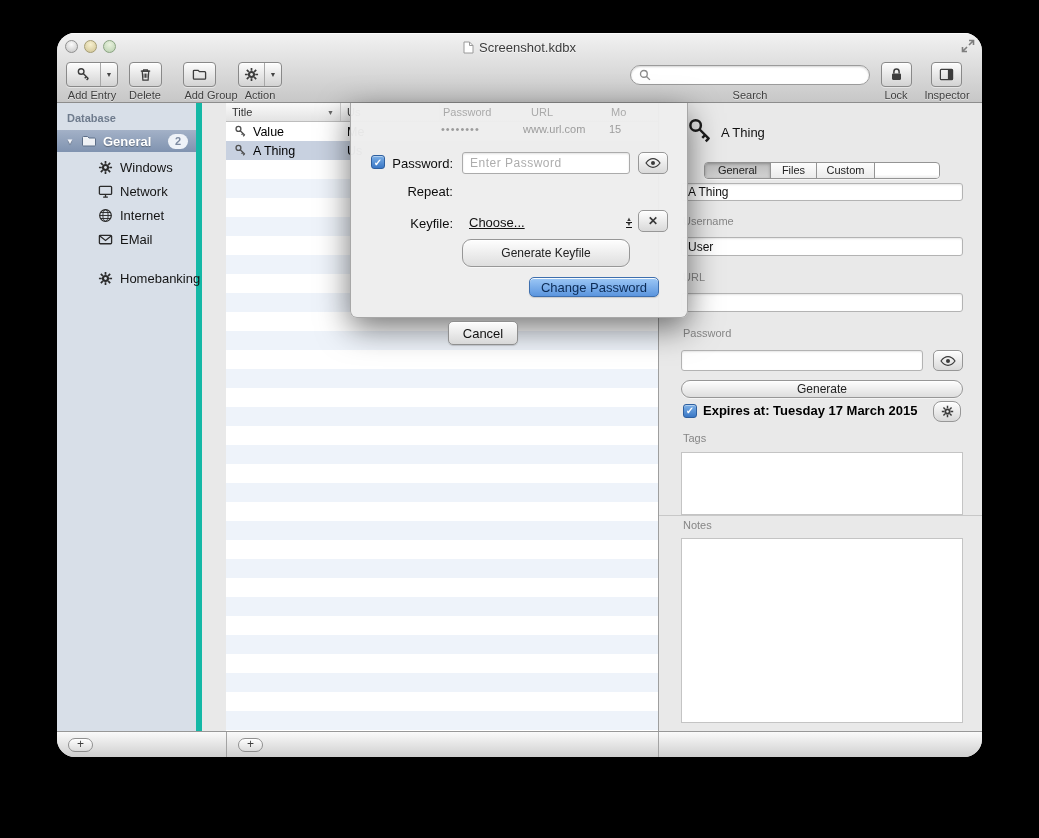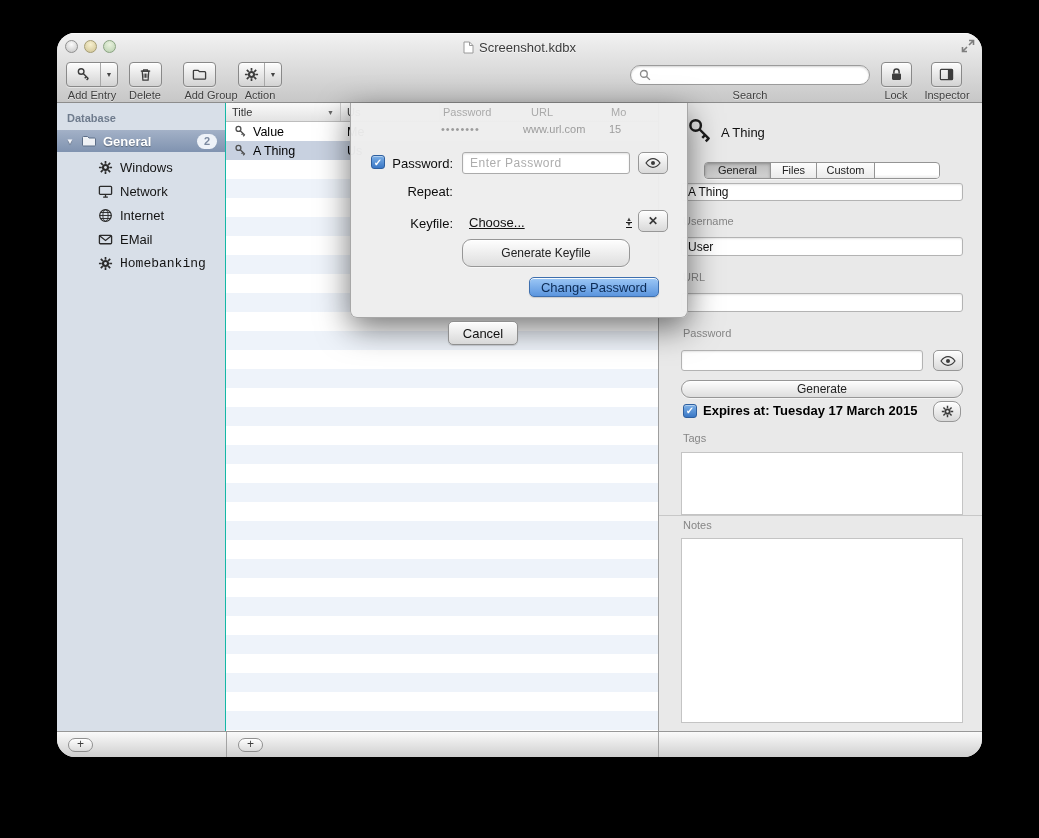--- a/index.html
+++ b/index.html
@@ -32,22 +32,22 @@
   .tbtn .seg.arrow { flex:0 0 17px; border-left:1px solid #a8a8a8; font-size:7px; color:#444; }
   .tlabel { position:absolute; top:56px; transform:translateX(-50%); font-size:11px; color:#3e3e3e;
     white-space:nowrap; text-shadow:0 1px 0 rgba(255,255,255,0.5); }
   .search-field { position:absolute; left:573px; top:32px; width:240px; height:20px;
     border-radius:10px; border:1px solid #9b9b9b; background:#fff;
     box-shadow:inset 0 1px 2px rgba(0,0,0,0.18); display:flex; align-items:center; padding:0 8px; gap:5px; }
   .search-field svg { flex:0 0 auto; color:#8b8b8b; }
   .search-field input { border:none; outline:none; background:transparent; flex:1; font-size:12px; color:#222; }
 
   
-  .sidebar { position:absolute; left:0; top:70px; width:169px; bottom:26px;
-    background:#d8dfe8; border-right:1px solid #14b8a6; }
+  .sidebar { position:absolute; left:0; top:70px; width:145px; bottom:26px;
+    background:#d8dfe8; border-right:6px solid #14b8a6; }
   .sb-header { position:absolute; left:10px; top:9px; font-size:11px; font-weight:bold; color:#6e7b8d; }
   .group-row { position:absolute; left:0; right:0; top:27px; height:22px;
     background:linear-gradient(#a3b1c7,#8093b0); display:flex; align-items:center;
     color:#fff; font-weight:bold; font-size:13px; text-shadow:0 1px 1px rgba(0,0,0,0.35); }
   .group-row .disc { position:absolute; left:9px; font-size:8px; color:#f2f5fa; }
   .group-row .folder { position:absolute; left:24px; width:16px; height:16px; color:#e9eef6; }
   .group-row .glabel { position:absolute; left:46px; }
   .group-row .badge { position:absolute; right:8px; height:15px; line-height:15px; padding:0 7px;
     background:#eef2f8; color:#7b89a0; border-radius:8px; font-size:11px; font-weight:bold; text-shadow:none; }
   .side-item { position:absolute; left:0; right:0; height:24px; display:flex; align-items:center;
@@ -273,21 +273,21 @@
           </svg>
         <span>Internet</span>
       </div>
       <div class="side-item" style="top:124px;">
         <svg viewBox="0 0 16 16" fill="none" stroke="currentColor">
             <rect x="1.5" y="3.5" width="13" height="9" rx="1" stroke-width="1.4"></rect>
             <path d="M2 4.2l6 4.8 6-4.8" stroke-width="1.3"></path>
           </svg>
         <span>EMail</span>
       </div>
-      <div class="side-item" style="top:148px;font-family:Liberation Mono, monospace;">
+      <div class="side-item" style="top:163px;">
         <svg viewBox="0 0 16 16">
             <g stroke="currentColor" stroke-width="1.8">
               <path d="M8 1v3M8 12v3M1 8h3M12 8h3M3 3l2.1 2.1M10.9 10.9 13 13M13 3l-2.1 2.1M3 13l2.1-2.1"></path>
             </g>
             <circle cx="8" cy="8" r="3.8" fill="currentColor"></circle>
             <circle cx="8" cy="8" r="1.5" fill="#d8dfe8"></circle>
           </svg>
         <span>Homebanking</span>
       </div>
     </div>

